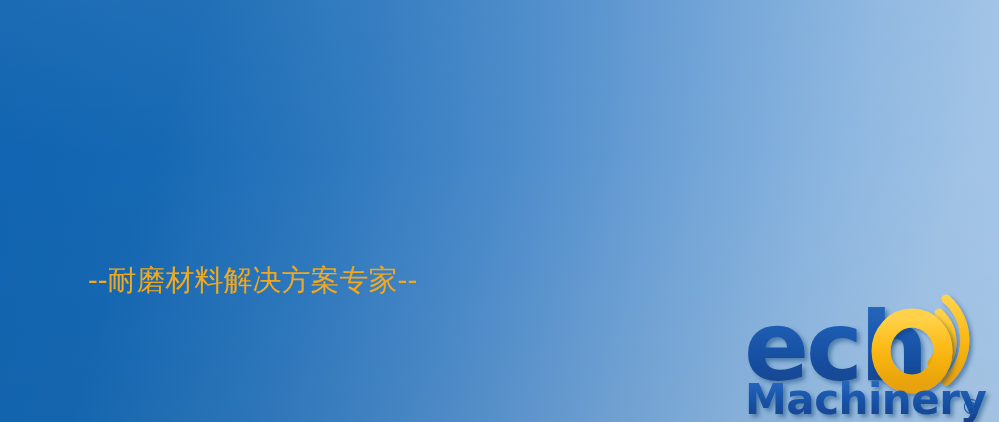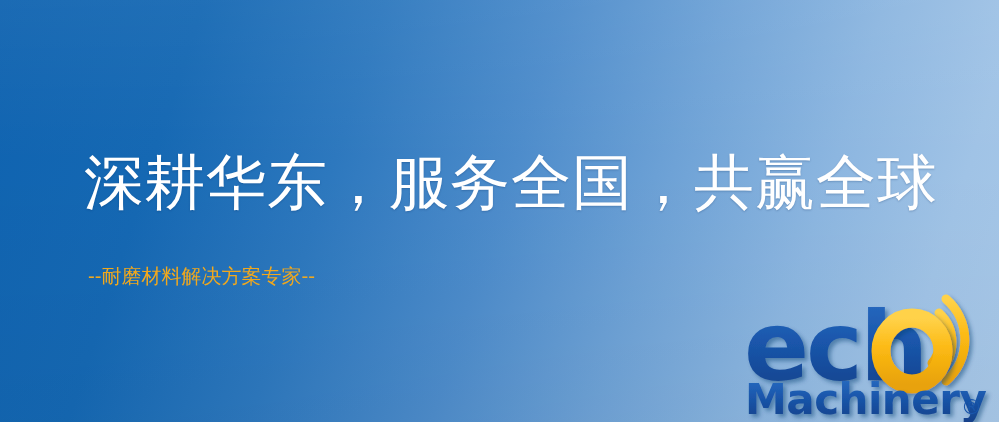--- a/index.html
+++ b/index.html
@@ -51,21 +51,21 @@
     white-space: nowrap;
     text-shadow: 0 1px 2px rgba(0,40,90,0.25);
   }
 
   
   #subtitle {
     position: absolute;
     left: 88px;
     top: 266px;
     font-family: "DejaVu Serif", "Liberation Serif", serif;
-    font-size: 20px;
+    font-size: 29px;
     line-height: 1.0;
     color: #f0a81e;
     letter-spacing: 0px;
     white-space: nowrap;
   }
 
   
   #logo {
     position: absolute;
     left: 740px;
@@ -76,21 +76,20 @@
   }
   #logo svg { display: block; }
 </style>
 </head>
 <body>
 
 <div id="banner">
 
   <div class="grad-overlay"></div>
 
-  <div id="headline">深耕华东，服务全国，共赢全球</div>
 
   <div id="subtitle">--耐磨材料解决方案专家--</div>
 
   <div id="logo">
     <svg width="259" height="134" viewBox="0 0 259 134" xmlns="http://www.w3.org/2000/svg">
       <defs>
         <filter id="dropsh" x="-30%" y="-30%" width="170%" height="170%">
           <feDropShadow dx="3" dy="3" stdDeviation="2.4" flood-color="#0b3straight" flood-opacity="0"></feDropShadow>
           <feDropShadow dx="3" dy="3" stdDeviation="2.2" flood-color="#083a70" flood-opacity="0.45"></feDropShadow>
         </filter>

